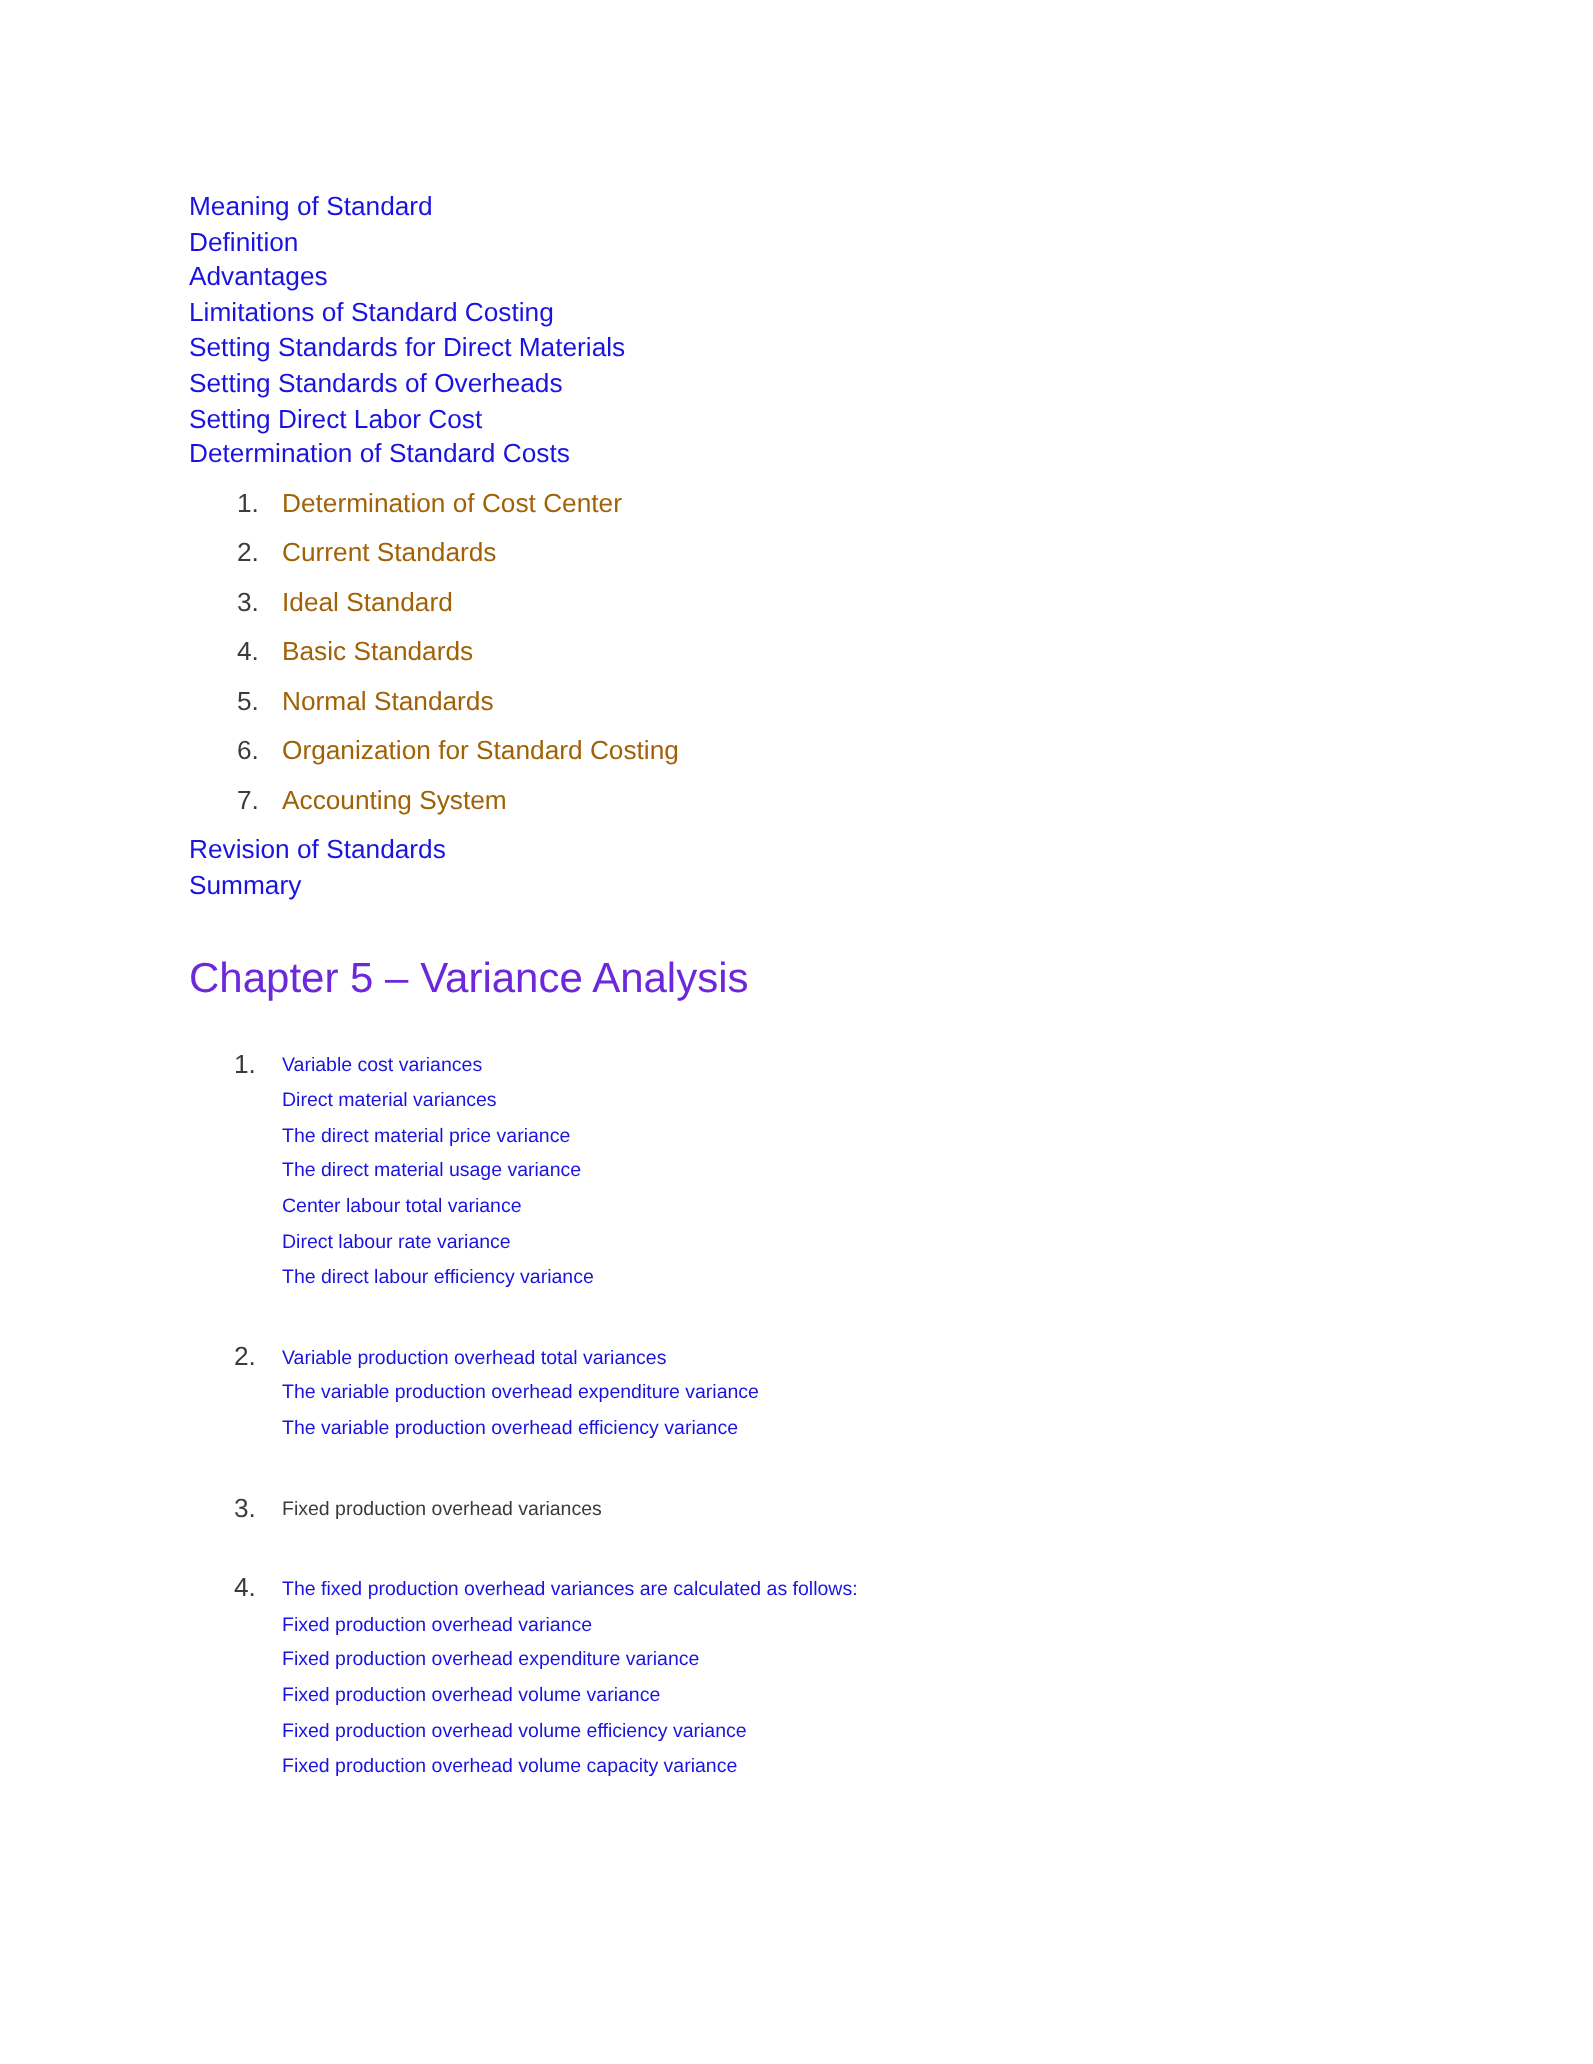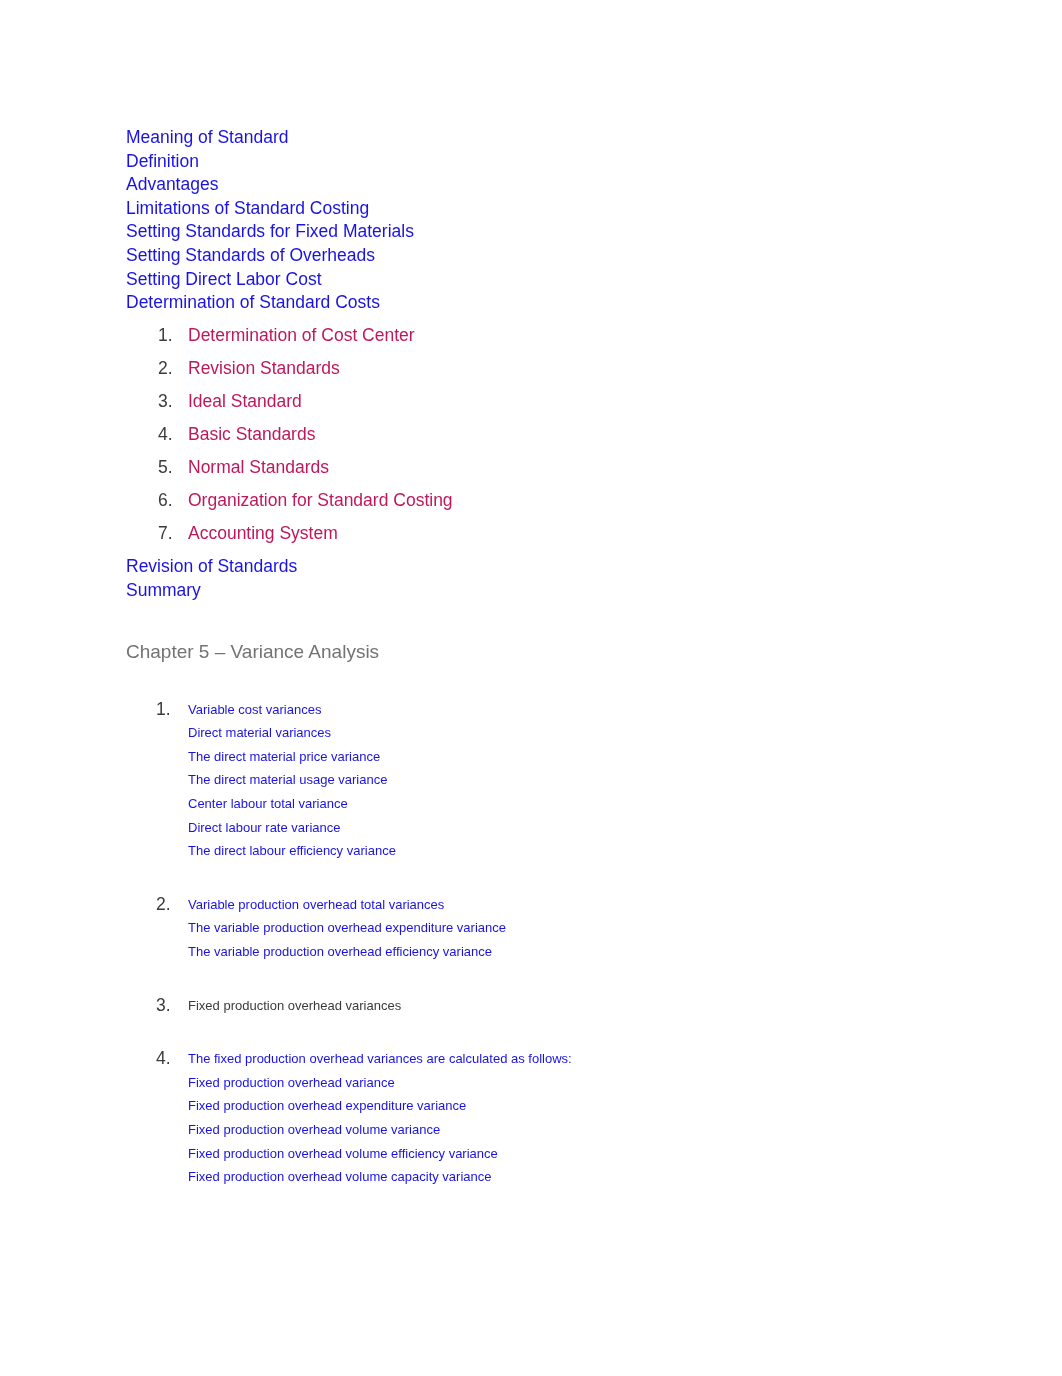--- a/index.html
+++ b/index.html
@@ -36,43 +36,43 @@
   ol.outline-list {
     list-style: none;
     margin: 9px 0 0 0;
     padding: 0;
     counter-reset: outline;
   }
   ol.outline-list > li {
     counter-increment: outline;
     position: relative;
     padding-left: 62px;
-    color: #be185d;
+    color: #a16207;
     font-size: 17.5px;
     line-height: 23.6px;
     margin-bottom: 9.5px;
     white-space: nowrap;
   }
   ol.outline-list > li::before {
     content: counter(outline) ".";
     position: absolute;
     left: 32px;
     top: 0;
     color: #3b3b3b;
     font-size: 17.5px;
     line-height: 23.6px;
   }
 
   .toc-block.after-list {
     margin-top: 8px;
   }
 
   h2.chapter-title {
-    color: #737373;
-    font-size: 19px;
+    color: #6d28d9;
+    font-size: 28px;
     line-height: 26px;
     font-weight: normal;
     margin: 36px 0 0 0;
     padding: 0;
     white-space: nowrap;
   }
 
   
   ol.variance-list {
     list-style: none;
@@ -108,29 +108,29 @@
 </head>
 <body>
 
 <div class="page">
 
   <div class="toc-block">
     <div class="toc-line">Meaning of Standard</div>
     <div class="toc-line">Definition</div>
     <div class="toc-line">Advantages</div>
     <div class="toc-line">Limitations of Standard Costing</div>
-    <div class="toc-line">Setting Standards for Fixed Materials</div>
+    <div class="toc-line">Setting Standards for Direct Materials</div>
     <div class="toc-line">Setting Standards of Overheads</div>
     <div class="toc-line">Setting Direct Labor Cost</div>
     <div class="toc-line">Determination of Standard Costs</div>
   </div>
 
   <ol class="outline-list">
     <li>Determination of Cost Center</li>
-    <li>Revision Standards</li>
+    <li>Current Standards</li>
     <li>Ideal Standard</li>
     <li>Basic Standards</li>
     <li>Normal Standards</li>
     <li>Organization for Standard Costing</li>
     <li>Accounting System</li>
   </ol>
 
   <div class="toc-block after-list">
     <div class="toc-line">Revision of Standards</div>
     <div class="toc-line">Summary</div>

